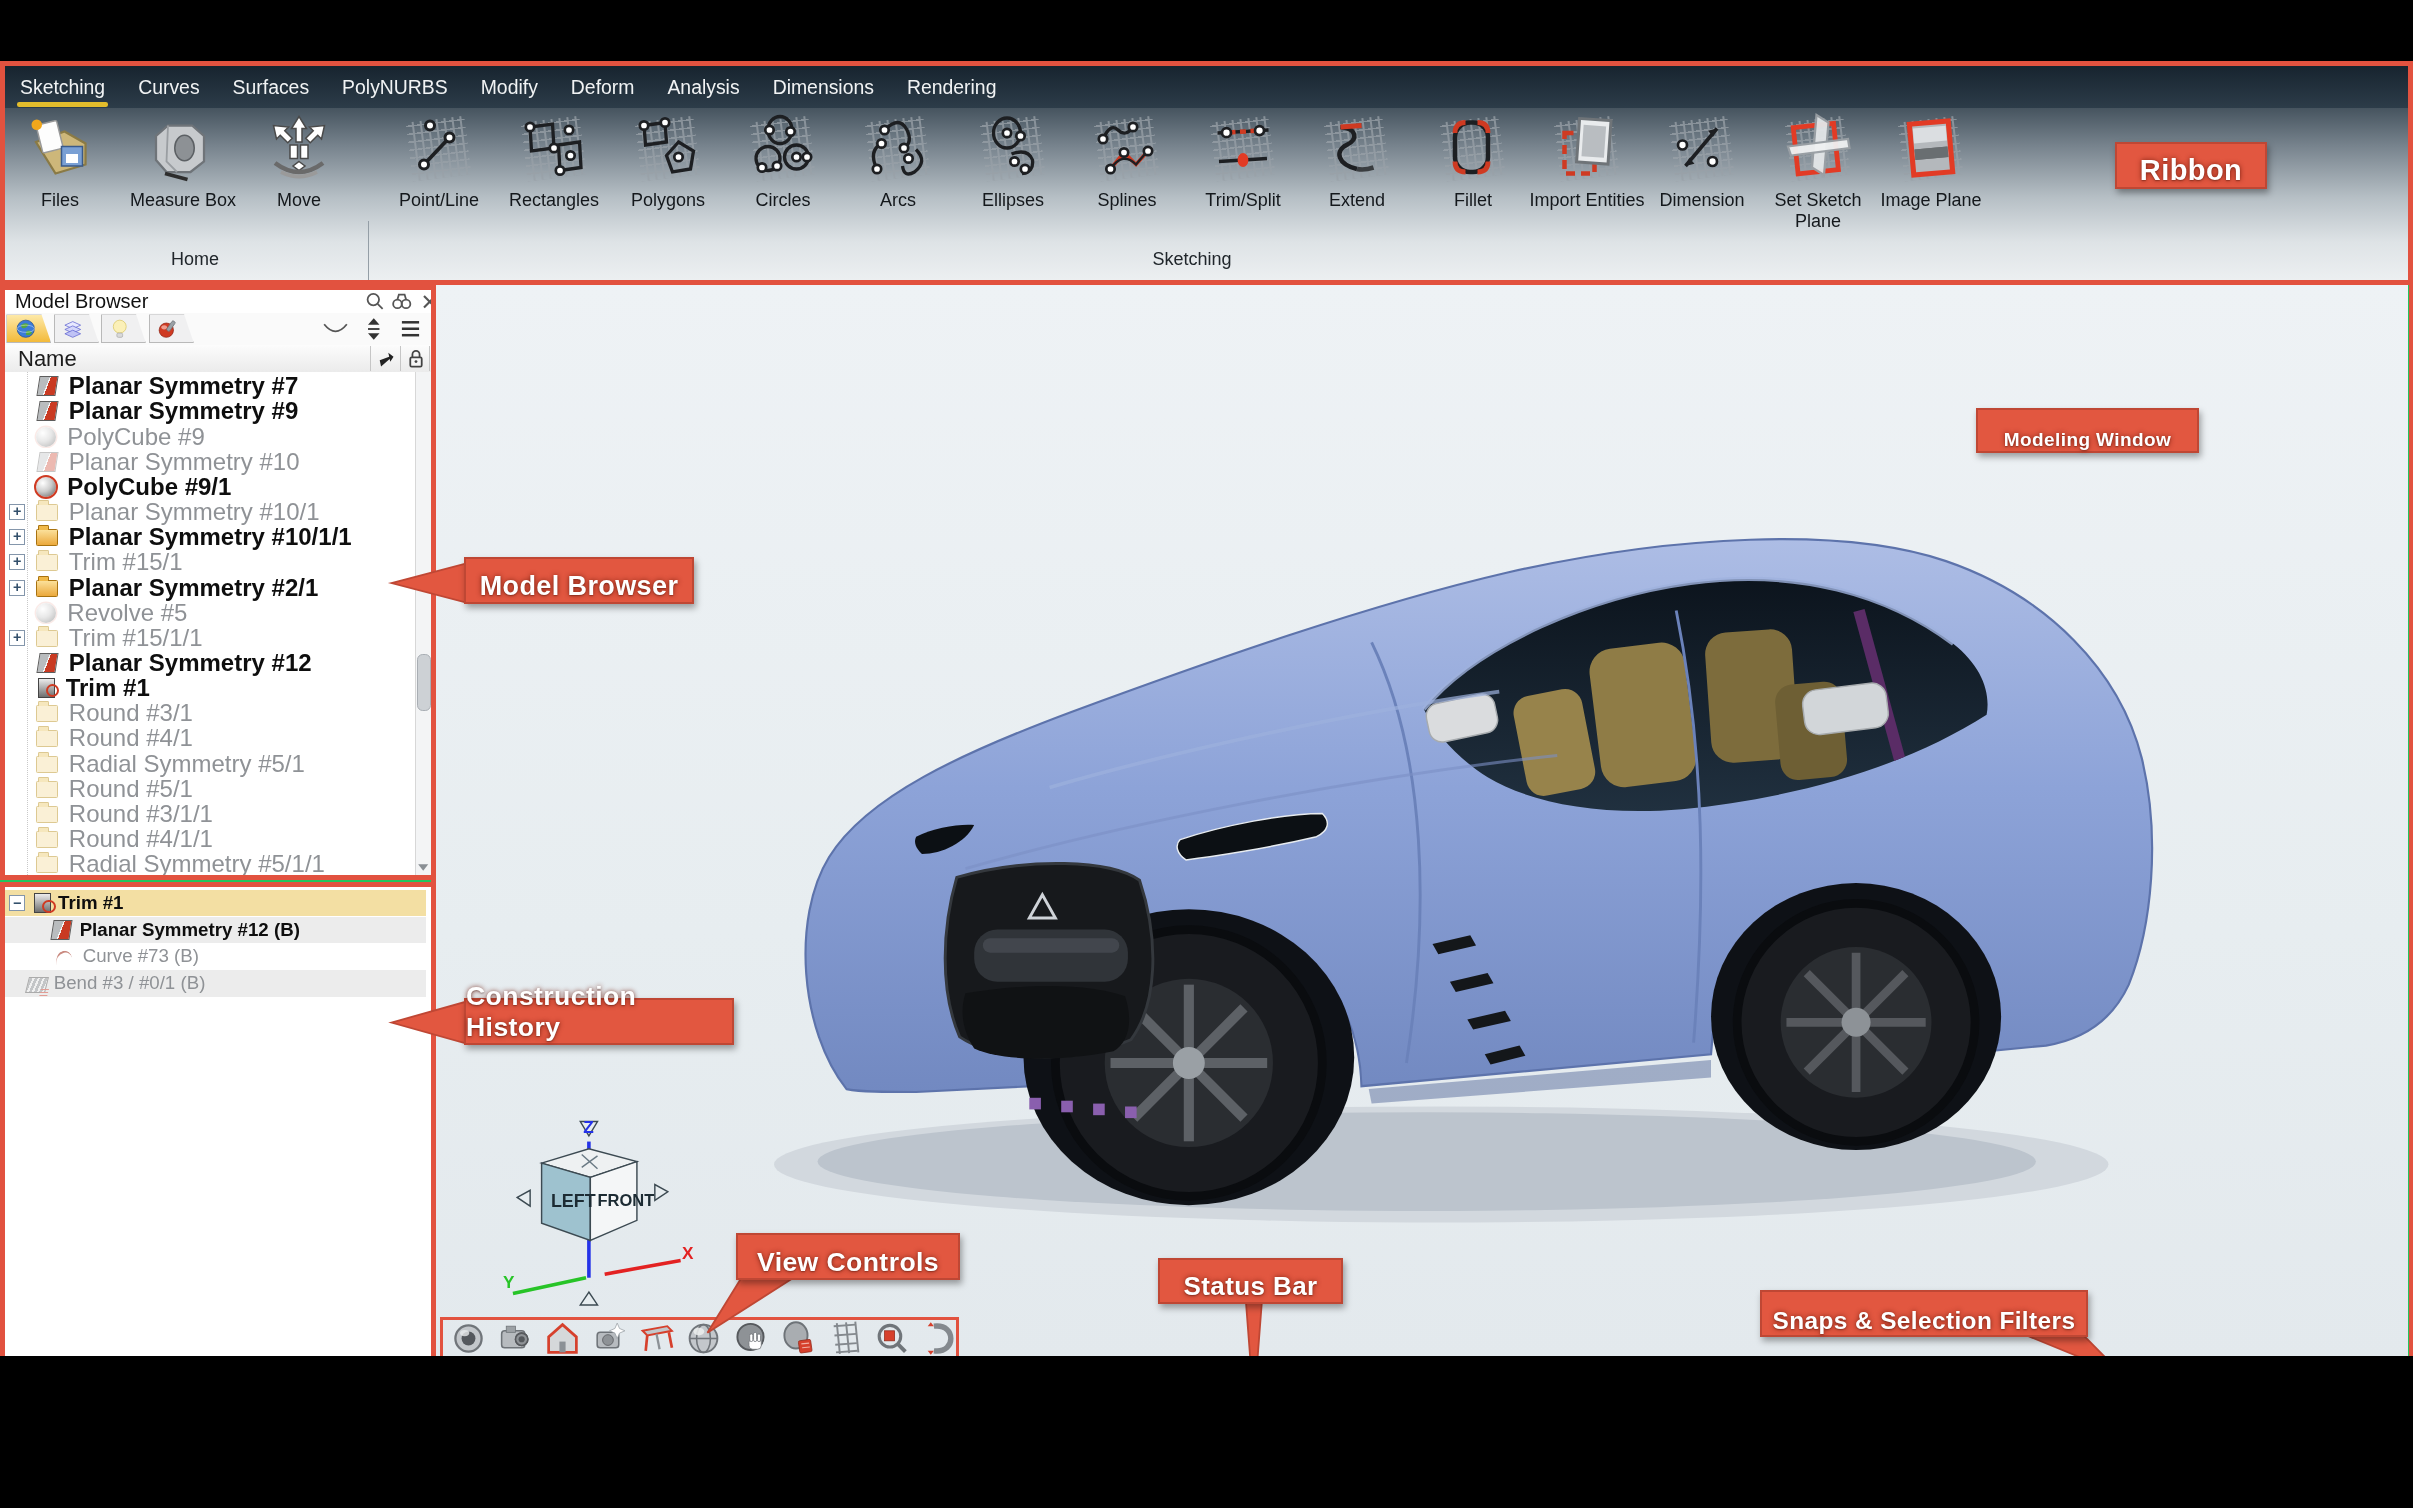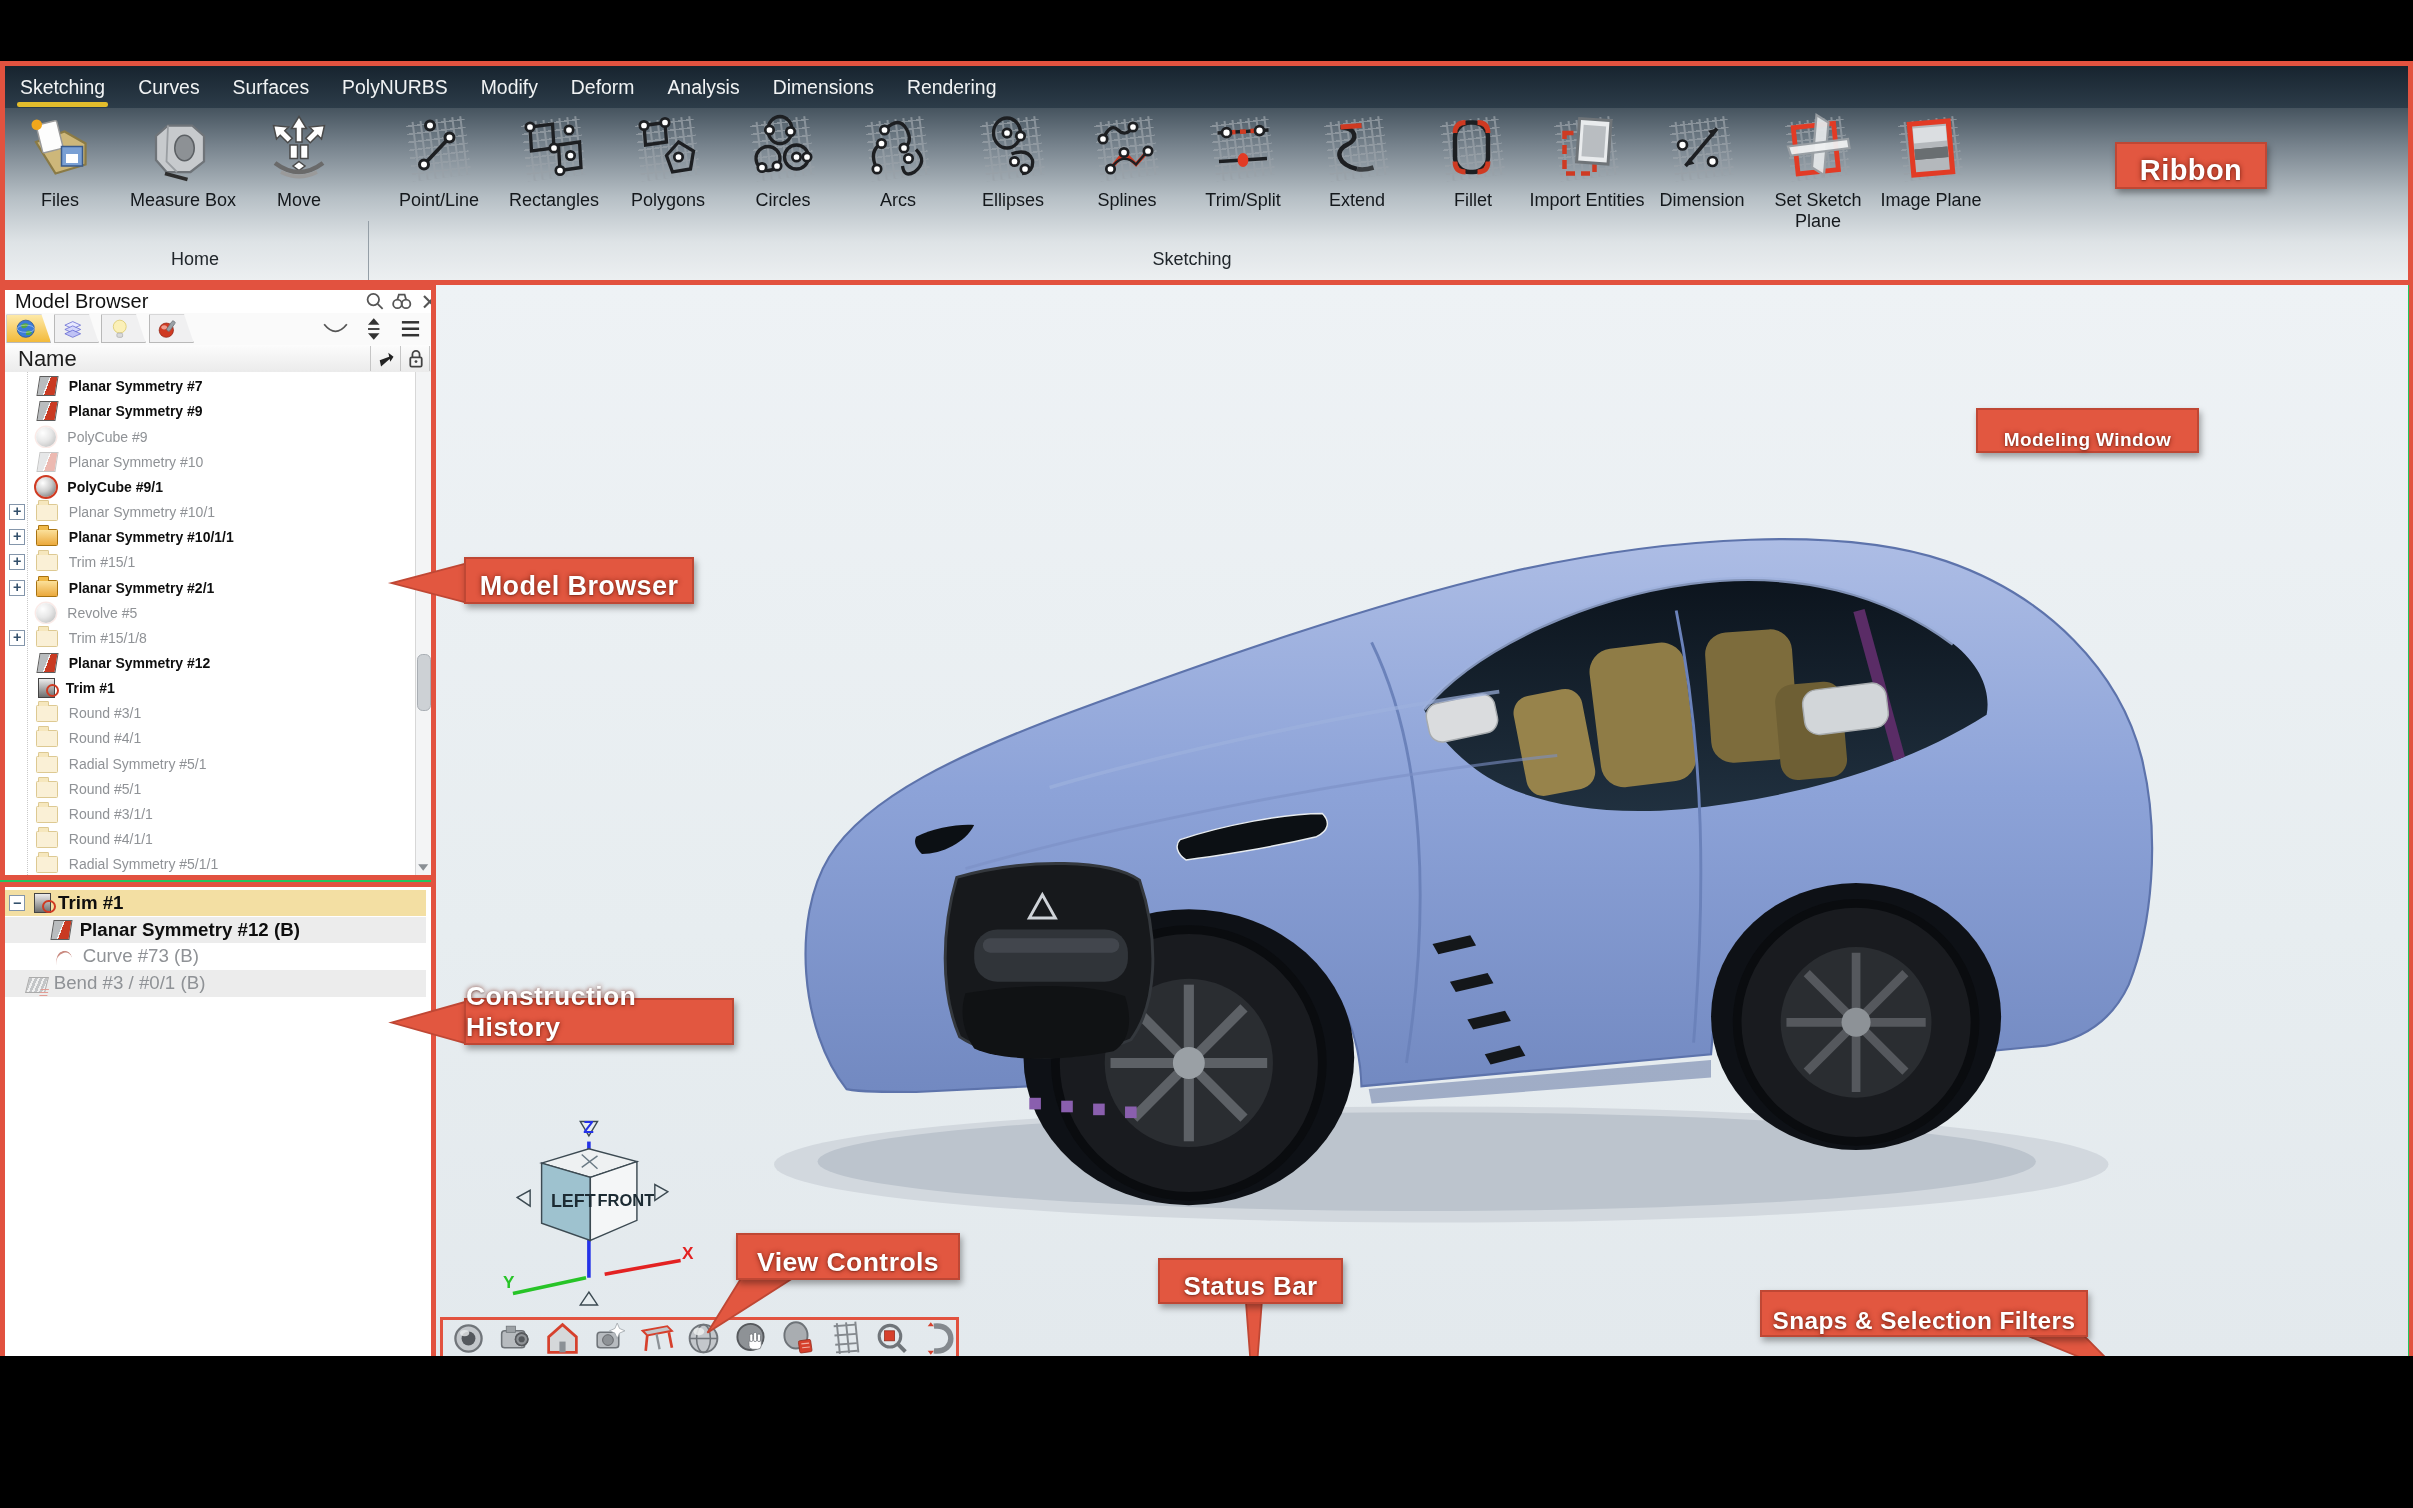--- a/index.html
+++ b/index.html
@@ -28,21 +28,21 @@
   .mb-title{font-size:20px;color:#111;margin-left:10px;}
   .hicon{position:absolute;top:1.4px;width:21.5px;height:21.5px;}
   .mb-tabrow{position:absolute;left:0;top:23px;width:100%;height:32px;background:#fafafa;border-bottom:0.7px solid #cfcfcf;}
   .mbtab{position:absolute;top:1.4px;height:29px;width:45px;background:#f0f0f1;border:0.7px solid #b9b9b9;clip-path:polygon(0 0,78% 0,100% 100%,0 100%);display:flex;align-items:center;justify-content:flex-start;padding-left:7.2px;box-sizing:border-box;}
   .mbtab.active{background:linear-gradient(180deg,#fde9a8,#f3ba3a);}
   .mb-namerow{position:absolute;left:0;top:55px;width:100%;height:27px;background:linear-gradient(#fcfcfc,#ebebeb);border-bottom:1.4px solid #c2c2c2;display:flex;align-items:center;}
   .mb-namerow .colname{font-size:22px;color:#1c1c1c;margin-left:13px;}
   .vline{position:absolute;top:1.4px;bottom:1.4px;width:0.7px;background:#c6c6c6;}
   #mb-tree{position:absolute;left:0;top:82px;width:100%;height:503px;overflow:hidden;background:#fff;}
   #mb-guide{position:absolute;left:22px;top:0;bottom:0;width:0;border-left:1.4px dotted #c9c9c9;}
-  .trow{position:absolute;left:4.3px;width:402px;height:25px;display:flex;align-items:center;gap:11px;font-size:14px;cursor:default;}
+  .trow{position:absolute;left:4.3px;width:402px;height:25px;display:flex;align-items:center;gap:11px;font-size:24px;cursor:default;}
   .trow[data-state="active"] .lbl{font-weight:700;color:#0e0e0e;}
   .trow[data-state="dimmed"] .lbl{color:#8f9296;}
   .expander{flex:none;width:16px;height:16px;background:#fff;border:1.4px solid #8496ab;box-sizing:border-box;display:flex;align-items:center;justify-content:center;font-size:14.4px;font-weight:700;color:#33506b;line-height:1;}
   .expander[data-expand="none"]{visibility:hidden;}
   .expander[data-expand="plus"]::before{content:"+";}
   .expander[data-expand="minus"]::before{content:"−";}
   .ti{position:relative;flex:none;width:21.5px;height:21.5px;}
   .ti[data-icon="folder"]{width:21.5px;height:17px;margin-top:2.9px;background:linear-gradient(#fbe09a,#eba93c);border:1.4px solid #a8720f;border-radius:1.4px;box-sizing:border-box;}
   .ti[data-icon="folder"]::before{content:"";position:absolute;top:-5.7px;left:0.7px;width:9.3px;height:4.3px;background:#f0b949;border:1.4px solid #a8720f;border-bottom:none;border-radius:1.4px 1.4px 0 0;}
   .ti[data-icon="folder-pale"]{width:21.5px;height:17px;margin-top:2.9px;background:#faf0d6;border:1.4px solid #ddc992;border-radius:1.4px;box-sizing:border-box;}
@@ -640,21 +640,21 @@
           <span class="lbl">Planar Symmetry #2/1</span>
         </div>
       <div class="trow" style="top:228px;" data-state="dimmed">
           <span class="expander" data-expand="none"></span>
           <span class="ti" data-icon="revolve"></span>
           <span class="lbl">Revolve #5</span>
         </div>
       <div class="trow" style="top:253px;" data-state="dimmed">
           <span class="expander" data-expand="plus"></span>
           <span class="ti" data-icon="folder-pale"></span>
-          <span class="lbl">Trim #15/1/8</span>
+          <span class="lbl">Trim #15/1/1</span>
         </div>
       <div class="trow" style="top:278px;" data-state="active">
           <span class="expander" data-expand="none"></span>
           <span class="ti" data-icon="planar-symmetry"></span>
           <span class="lbl">Planar Symmetry #12</span>
         </div>
       <div class="trow" style="top:303px;" data-state="active">
           <span class="expander" data-expand="none"></span>
           <span class="ti" data-icon="trim"></span>
           <span class="lbl">Trim #1</span>

